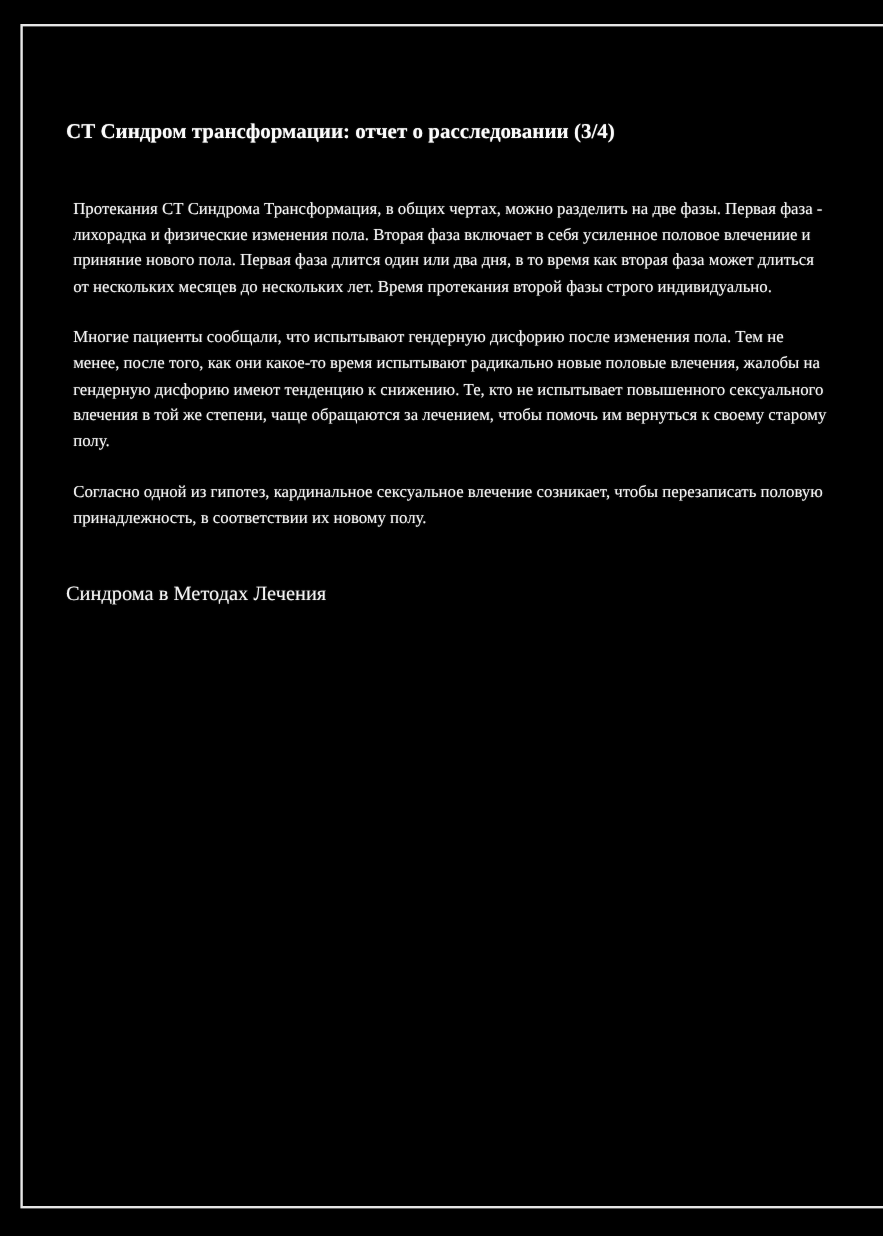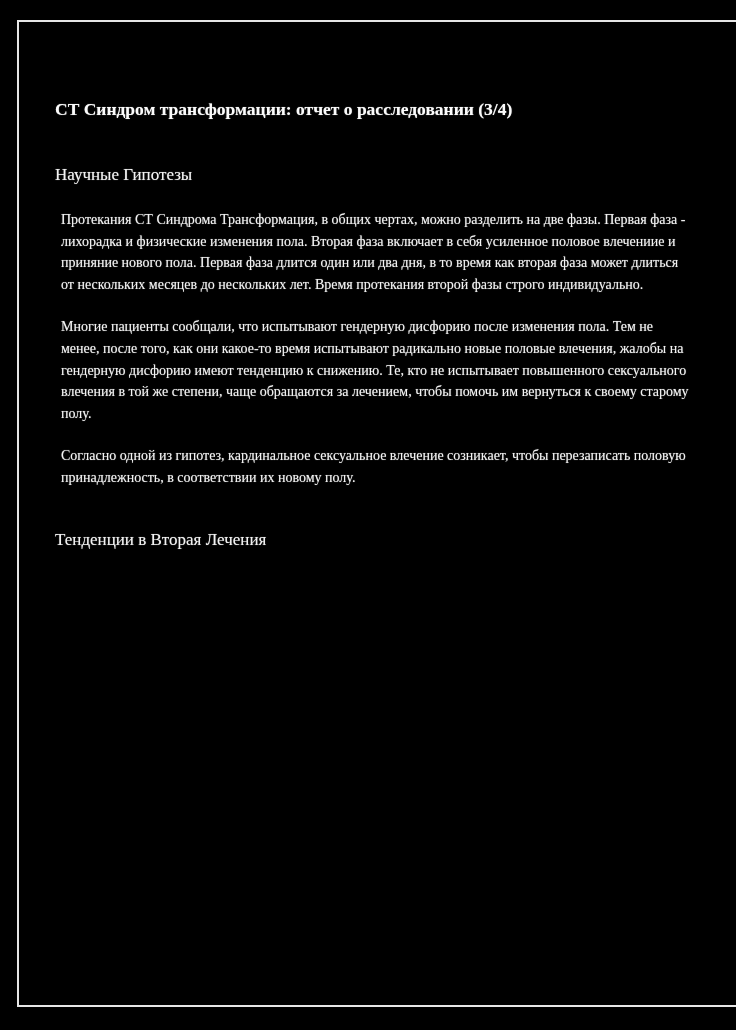--- a/index.html
+++ b/index.html
@@ -59,26 +59,25 @@
 </head>
 <body>
 
 <div class="page">
   <div class="page-frame">
 
     <h1 class="title">СТ Синдром трансформации: отчет о расследовании (3/4)</h1>
 
     <div class="body-text">
 
-      <h2 class="heading">Научные Гипотезы</h2>
 
       <p>Протекания СТ Синдрома Трансформация, в общих чертах, можно разделить на две фазы. Первая фаза - лихорадка и физические изменения пола. Вторая фаза включает в себя усиленное половое влечениие и приняние нового пола. Первая фаза длится один или два дня, в то время как вторая фаза может длиться от нескольких месяцев до нескольких лет. Время протекания второй фазы строго индивидуально.</p>
 
       <p>Многие пациенты сообщали, что испытывают гендерную дисфорию после изменения пола. Тем не менее, после того, как они какое-то время испытывают радикально новые половые влечения, жалобы на гендерную дисфорию имеют тенденцию к снижению. Те, кто не испытывает повышенного сексуального влечения в той же степени, чаще обращаются за лечением, чтобы помочь им вернуться к своему старому полу.</p>
 
       <p>Согласно одной из гипотез, кардинальное сексуальное влечение созникает, чтобы перезаписать половую принадлежность, в соответствии их новому полу.</p>
 
-      <h2 class="heading second">Тенденции в Вторая Лечения</h2>
+      <h2 class="heading second">Синдрома в Методах Лечения</h2>
 
 
     </div>
   </div>
 </div>
 
 </body></html>

